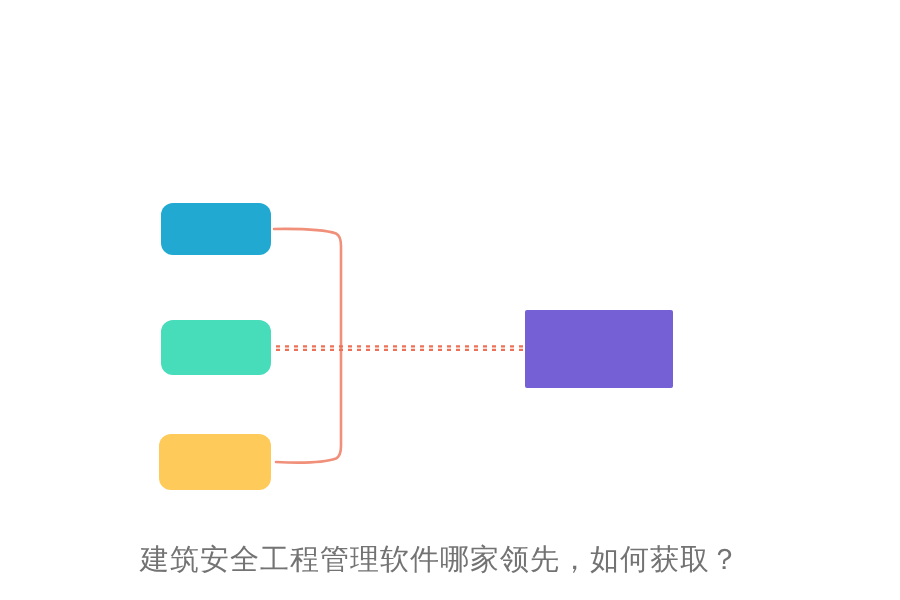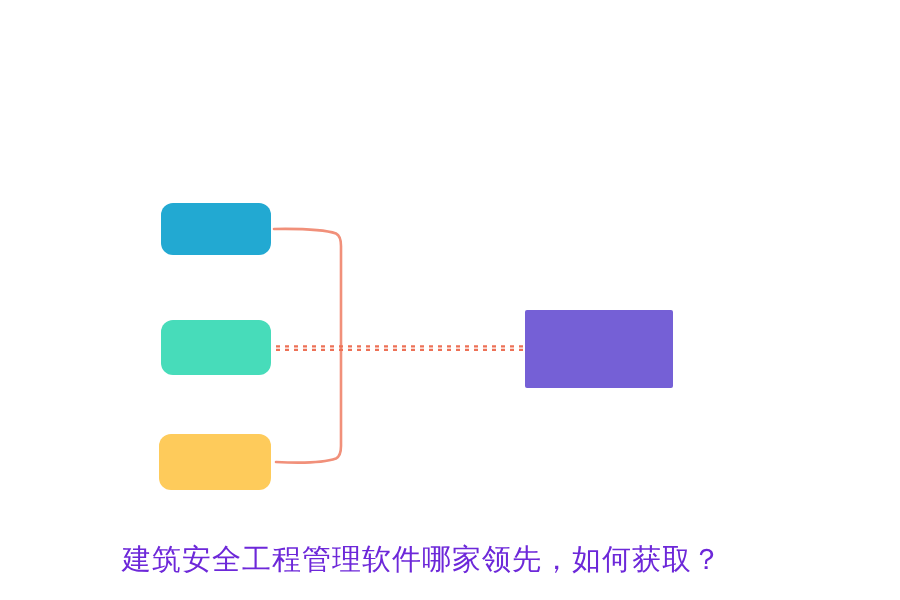--- a/index.html
+++ b/index.html
@@ -6,23 +6,23 @@
   body{
     width:900px;height:600px;position:relative;overflow:hidden;
     background:#ffffff;font-family:"Liberation Sans","DejaVu Sans",sans-serif;
   }
   
   .logo{position:absolute;top:0;right:0;width:185px;height:55px;}
   
   .diagram-svg{position:absolute;left:0;top:0;width:900px;height:600px;}
   
   .page-title{
-    position:absolute;left:122px;top:540px;
+    position:absolute;left:140px;top:540px;
     font-family:"Liberation Serif","DejaVu Serif",serif;
-    font-size:29px;color:#6d28d9;letter-spacing:1px;white-space:nowrap;
+    font-size:29px;color:#737373;letter-spacing:1px;white-space:nowrap;
   }
 </style>
 </head>
 <body>
 
 <svg class="diagram-svg" viewBox="0 0 900 600" xmlns="http://www.w3.org/2000/svg">
 
   <path d="M274,229 C305,228.5 326,230 336,233.5 C340,235.5 341,240 341,246
            L341,446 C341,452 340,456.5 336,458.5 C326,462 305,463.5 276,462" fill="none" stroke-width="2.6" stroke-linecap="round" stroke="#f1907a"></path>
 

